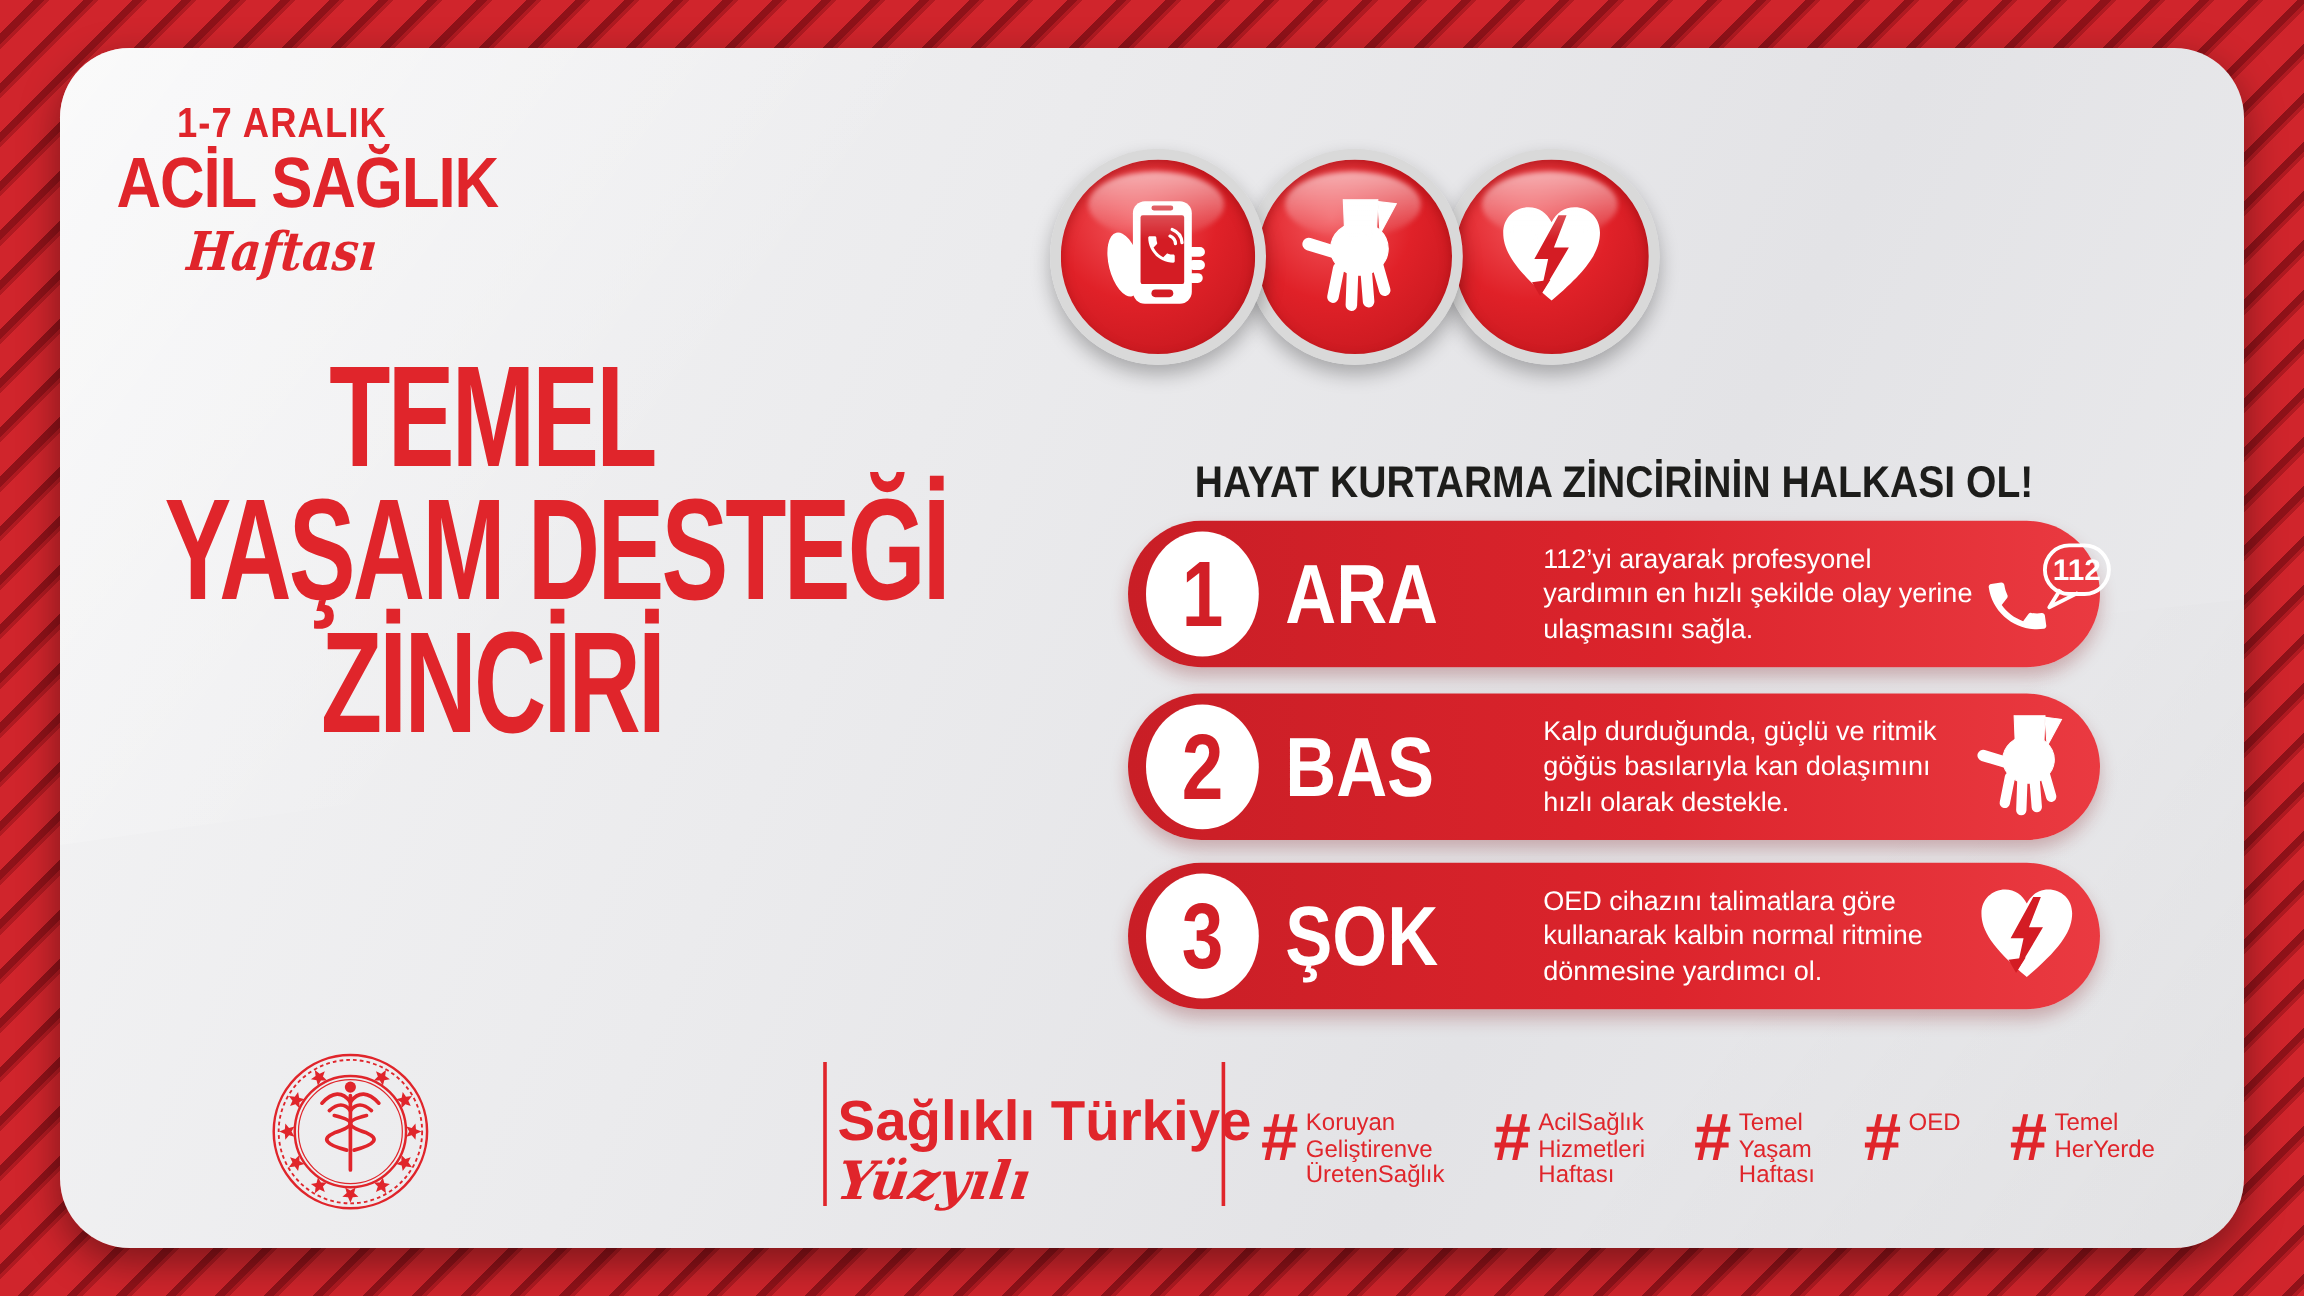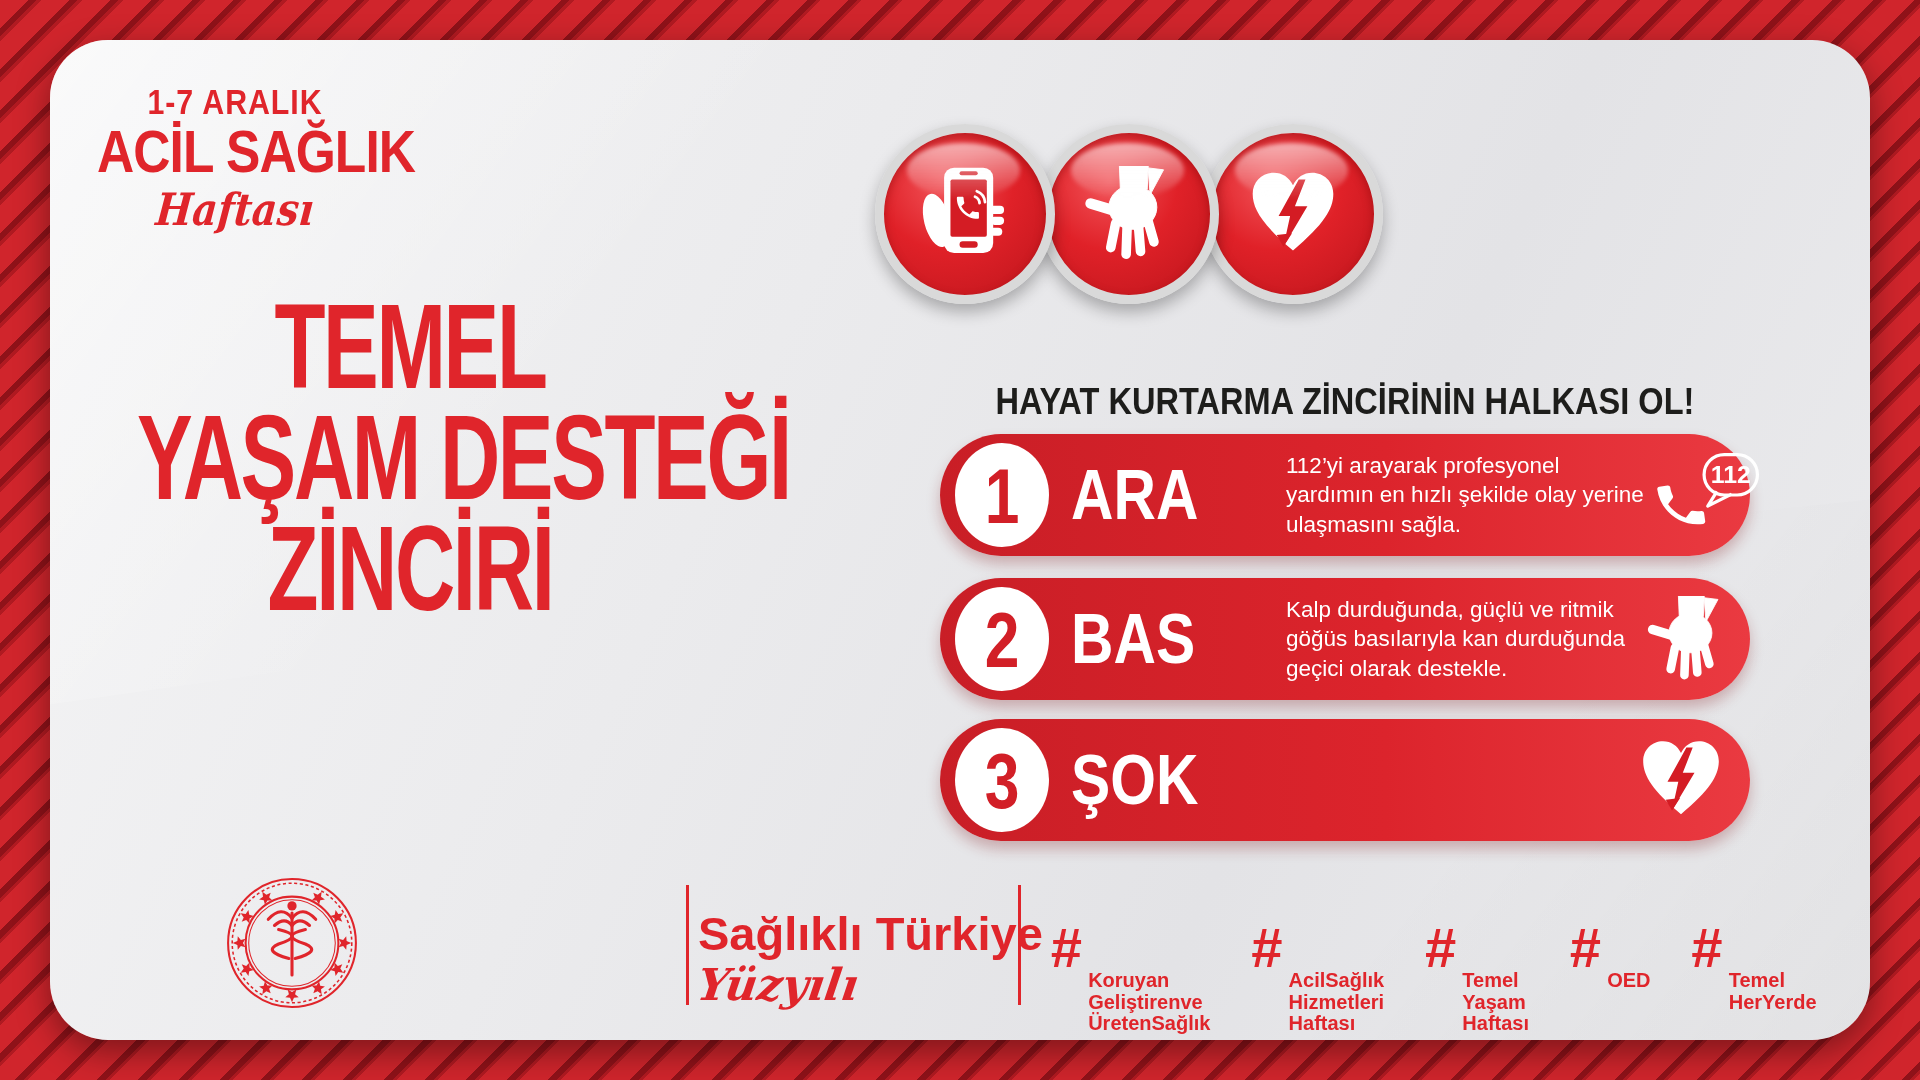--- a/index.html
+++ b/index.html
@@ -80,21 +80,21 @@
   .ministry .m2 { font-size:41px; font-weight:bold; letter-spacing:.5px; margin-top:3px; }
   .vdiv { position:absolute; width:2.5px; height:120px; top:845px; background:#e0252b; }
   .vd1 { left:636px; } .vd2 { left:968px; }
   .slogan { position:absolute; left:648px; top:866px; width:315px; color:#e0252b; }
   .slogan .s1 { font-size:47px; font-weight:bold; white-space:nowrap; }
   .slogan .s2 { font-family:"DejaVu Serif", serif; font-style:italic; font-weight:bold;
     font-size:44px; margin-top:-2px; transform:skewX(-8deg); }
   .tags { position:absolute; left:1000px; top:884px; display:flex; gap:40px; }
   .tag { display:flex; gap:7px; color:#e0252b; }
   .tag .hash { font-size:56px; font-weight:bold; font-style:italic; line-height:.8; margin-top:2px; }
-  .tag .tl { font-size:20px; font-weight:bold; line-height:1.08; padding-top:2px;margin-top:44px; }
+  .tag .tl { font-size:20px; font-weight:normal; line-height:1.08; padding-top:2px; }
 </style>
 </head>
 <body>
 
 <div class="poster">
   <div class="card">
     <div class="sheen1"></div>
     <div class="sheen2"></div>
 
     <div class="badge">
@@ -168,21 +168,21 @@
           <text x="93" y="37" text-anchor="middle" font-size="27" font-weight="bold" fill="#fff" font-family="Liberation Sans, sans-serif">112</text>
         </svg>
       </div>
     </div>
 
     <div class="bar bar2">
       <div class="numc">
         <span>2</span>
       </div>
       <div class="blabel">BAS</div>
-      <div class="bdesc">Kalp durduğunda, güçlü ve ritmik göğüs basılarıyla kan durduğunda geçici olarak destekle.</div>
+      <div class="bdesc">Kalp durduğunda, güçlü ve ritmik göğüs basılarıyla kan dolaşımını hızlı olarak destekle.</div>
       <div class="bicon">
         <svg width="86" height="86" viewBox="0 0 100 100">
           <g fill="#fff" stroke="#fff">
             <path d="M40 0 L70 0 L69 24 L41 24 Z"></path>
             <path d="M70 2 L86 4 L72 30 Z"></path>
             <ellipse cx="54" cy="43" rx="25" ry="23"></ellipse>
             <g stroke-width="10" stroke-linecap="round">
               <line x1="36" y1="60" x2="31" y2="85"></line>
               <line x1="48" y1="64" x2="47" y2="92"></line>
               <line x1="60" y1="64" x2="62" y2="89"></line>
@@ -192,20 +192,21 @@
           </g>
         </svg>
       </div>
     </div>
 
     <div class="bar bar3">
       <div class="numc">
         <span>3</span>
       </div>
       <div class="blabel">ŞOK</div>
+      <div class="bdesc">OED cihazını talimatlara göre kullanarak kalbin normal ritmine dönmesine yardımcı ol.</div>
       <div class="bicon">
         <svg width="90" height="90" viewBox="0 0 100 100">
           <path fill="#fff" d="M50 88 C18 61 8 45 8 29 C8 16 18 7 30 7 C39 7 46 12 50 20 C54 12 61 7 70 7 C82 7 92 16 92 29 C92 45 82 61 50 88 Z"></path>
           <polygon fill="#d41c24" points="56,14 35,52 47,52 40,84 65,42 52,42 63,14"></polygon>
           <polygon fill="#d41c24" points="40,84 49,70 33,72"></polygon>
         </svg>
       </div>
     </div>
 
     <div class="emblem">

